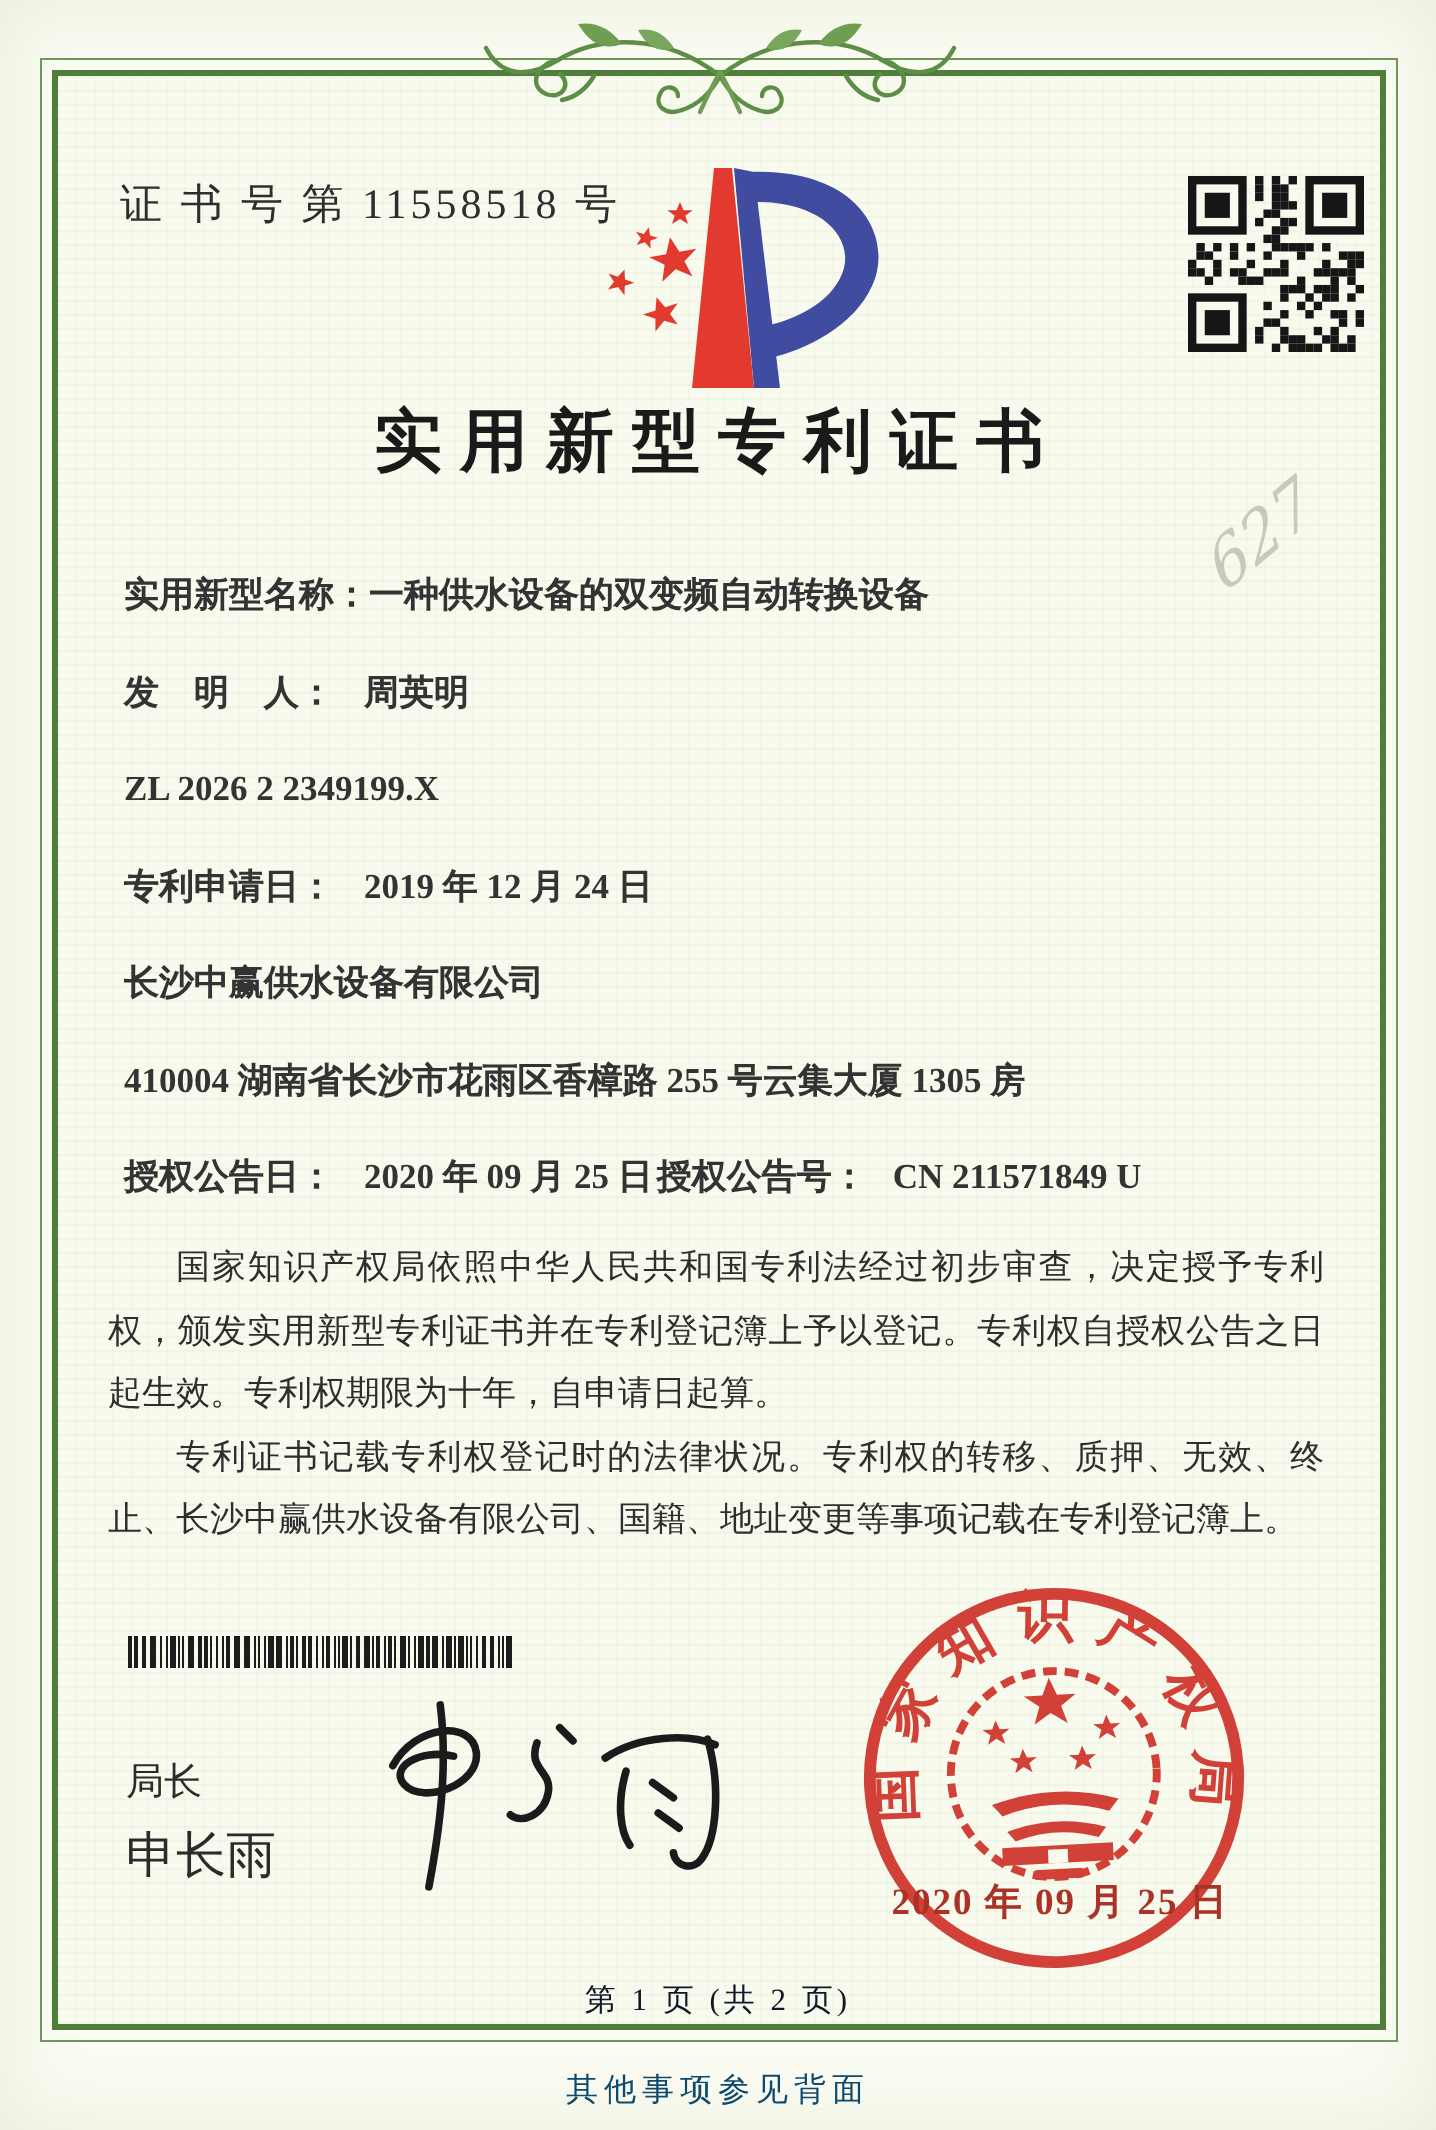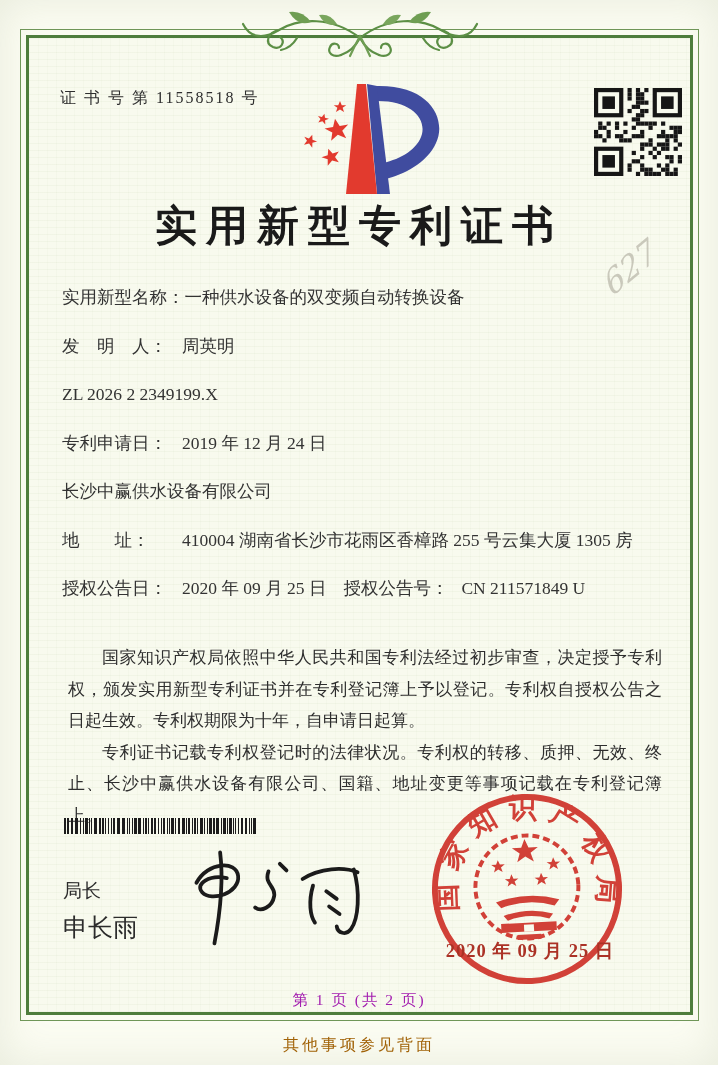--- a/index.html
+++ b/index.html
@@ -16,49 +16,49 @@
   }
   .frame-inner {
     position:absolute; left:26px; top:35px; right:25px; bottom:50px;
     border:3px solid #4e7d3c;
     background:
       repeating-linear-gradient(0deg, rgba(130,160,95,.06) 0 1px, transparent 1px 7px),
       repeating-linear-gradient(90deg, rgba(130,160,95,.035) 0 1px, transparent 1px 9px),
       #f8faee;
   }
   .ornament { position:absolute; left:237px; top:8px; width:246px; height:54px; z-index:3; }
-  .cert-no { position:absolute; left:60px; top:88px; font-size:16px; letter-spacing:2px; color:#2e2e2e; z-index:2; }
+  .cert-no { position:absolute; left:60px; top:88px; font-size:21px; letter-spacing:2px; color:#2e2e2e; z-index:2; }
   .logo { position:absolute; left:293px; top:80px; width:150px; height:118px; z-index:2; }
   .qr { position:absolute; left:594px; top:88px; width:88px; height:88px; z-index:2; }
   .title { position:absolute; left:0; right:0; top:198px; text-align:center;
-    font-size:42px; font-weight:bold; letter-spacing:9px; color:#1a1a1a; z-index:2; }
+    font-size:34px; font-weight:bold; letter-spacing:9px; color:#1a1a1a; z-index:2; }
   .pencil-note { position:absolute; left:600px; top:248px; font-size:32px; font-style:italic;
     color:#a6a295; opacity:.55; transform:rotate(-40deg) skewX(-12deg); z-index:2;
     font-family:"DejaVu Serif",serif; }
-  .fields { position:absolute; left:62px; right:68px; top:286px; z-index:2; }
+  .fields { position:absolute; left:62px; right:68px; top:286px; z-index:2;font-weight:bold; }
   .row { display:flex; height:48.5px; font-size:17.5px; color:#333; line-height:23px; }
   .row .lbl { flex:0 0 120px; white-space:nowrap; }
   .row .val { white-space:nowrap; }
-  .grant-second { margin-left:17px; display:flex; }
+  .grant-second { margin-left:2px; display:flex; }
   .grant-second .lbl { flex:0 0 118px; }
-  .paragraphs { position:absolute; left:68px; right:56px; top:618px; z-index:2;
-    font-size:17px; line-height:31.5px; text-align:justify; color:#2e2e2e;margin-top:24px; }
+  .paragraphs { position:absolute; left:54px; right:56px; top:618px; z-index:2;
+    font-size:17px; line-height:31.5px; text-align:justify; color:#2e2e2e; }
   .paragraphs p { text-indent:2em; }
   .barcode { position:absolute; left:64px; top:818px; width:196px; height:16px; z-index:2; }
   .signer-title { position:absolute; left:63px; top:878px; font-size:19px; color:#2b2b2b; z-index:2; }
   .signer-name  { position:absolute; left:63px; top:911px; font-size:25px; color:#2b2b2b; z-index:2; }
   .signature { position:absolute; left:168px; top:843px; width:218px; height:108px; z-index:4; }
   .seal { position:absolute; left:428px; top:790px; width:198px; height:198px; z-index:3;
     opacity:.93; transform:rotate(-3deg); }
   .seal-date { position:absolute; left:440px; top:938px; width:180px; text-align:center;
     font-size:18.5px; letter-spacing:1px; color:#ab3226; font-weight:bold; z-index:4; }
   .page-number { position:absolute; left:0; right:0; top:990px; text-align:center;
-    font-size:15.5px; letter-spacing:2px; color:#a21caf; z-index:2; }
+    font-size:15.5px; letter-spacing:2px; color:#0f172a; z-index:2; }
   .footer-note { position:absolute; left:0; right:0; top:1035px; text-align:center;
-    font-size:16px; letter-spacing:3px; color:#a16207; z-index:2; }
+    font-size:16px; letter-spacing:3px; color:#0c4a6e; z-index:2; }
 </style>
 </head>
 <body>
 
 <div id="page">
 
   <div class="frame-outer"></div>
   <div class="frame-inner"></div>
 
   <svg class="ornament" viewBox="0 0 246 54">
@@ -238,21 +238,20 @@
       <span class="val">ZL 2026 2 2349199.X</span>
     </div>
     <div class="row">
       <span class="lbl">专利申请日：</span>
       <span class="val">2019 年 12 月 24 日</span>
     </div>
     <div class="row">
       <span class="val">长沙中赢供水设备有限公司</span>
     </div>
     <div class="row">
-      <span class="lbl">地　　址：</span>
       <span class="val">410004 湖南省长沙市花雨区香樟路 255 号云集大厦 1305 房</span>
     </div>
     <div class="row">
       <span class="lbl">授权公告日：</span>
       <span class="val">2020 年 09 月 25 日</span>
       <span class="grant-second">
         <span class="lbl">授权公告号：</span>
         <span class="val">CN 211571849 U</span>
       </span>
     </div>

